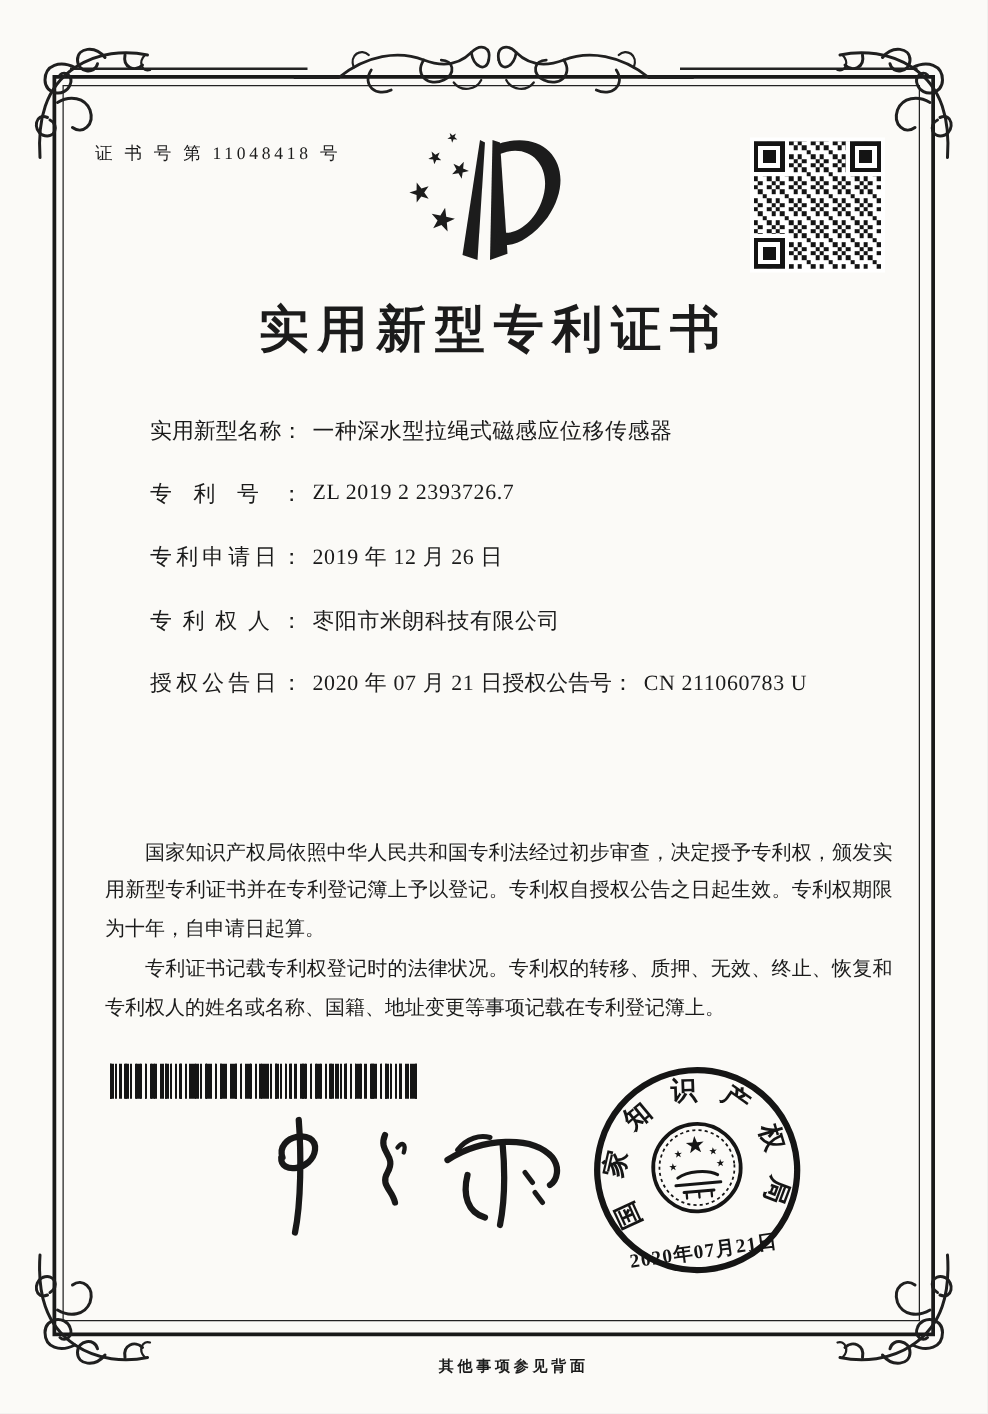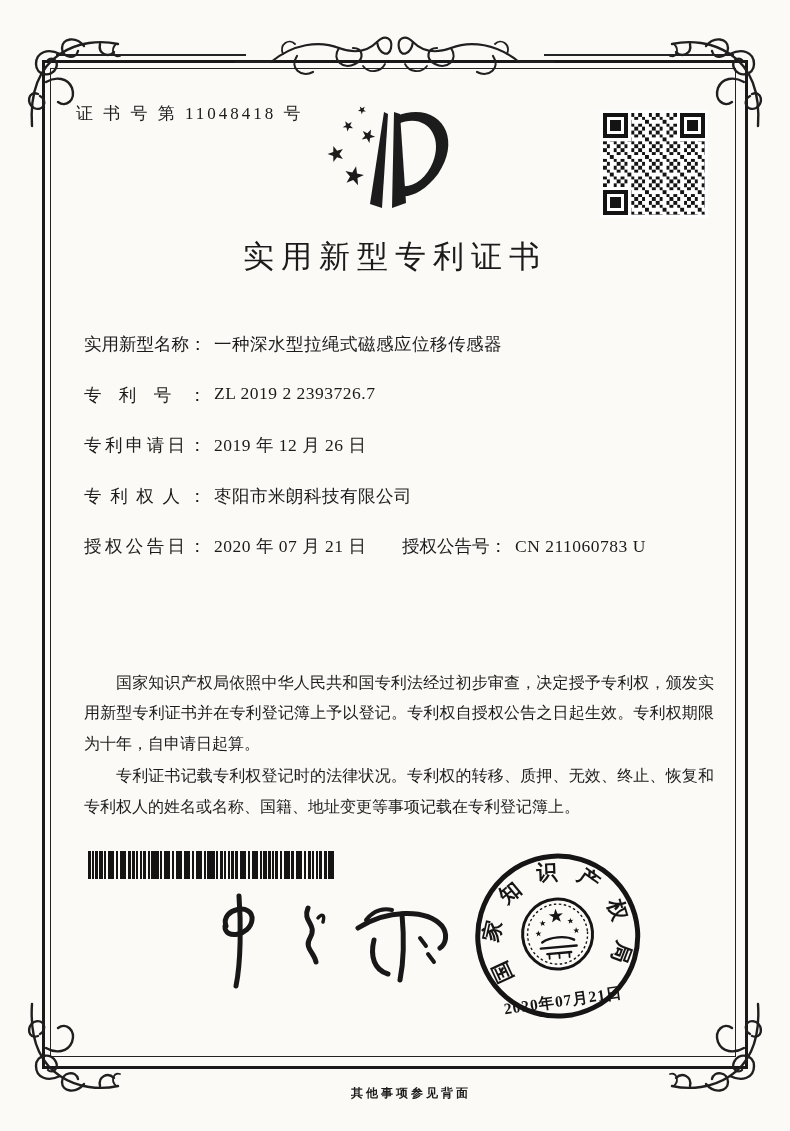--- a/index.html
+++ b/index.html
@@ -14,29 +14,29 @@
   .orn-line{position:absolute;height:2px;background:#242424;top:54px;}
   .orn-line.left{left:56px;width:190px;}
   .orn-line.right{left:544px;width:190px;}
   .corner{position:absolute;width:96px;height:96px;}
   .corner.tl{left:26px;top:36px;}
   .corner.tr{left:668px;top:36px;transform:scaleX(-1);}
   .corner.bl{left:26px;top:998px;transform:scaleY(-1);}
   .corner.br{left:668px;top:998px;transform:scale(-1,-1);}
   .top-scroll{position:absolute;left:235px;top:22px;width:320px;height:64px;}
   
-  .cert-no{position:absolute;left:76px;top:102px;font-size:17px;letter-spacing:3px;}
+  .cert-no{position:absolute;left:76px;top:114px;font-size:14px;letter-spacing:3px;}
   .logo{position:absolute;left:306px;top:90px;width:172px;height:142px;}
   .qr{position:absolute;left:600px;top:110px;width:108px;height:108px;background:#fff;padding:3px;box-sizing:border-box;}
   .title{position:absolute;left:0;right:0;top:236px;text-align:center;
-         font-size:31px;font-weight:400;letter-spacing:7px;}
+         font-size:40px;font-weight:700;letter-spacing:7px;}
   
   .fields{position:absolute;left:84px;top:332px;width:636px;font-size:17.5px;}
   .frow{margin-bottom:26.5px;white-space:nowrap;}
-  .flabel{display:inline-block;width:122px;text-align:justify;text-align-last:justify;vertical-align:top;}
+  .flabel{display:inline-block;width:122px;text-align:justify;text-align-last:justify;vertical-align:top;margin-left:36px;}
   .fval{display:inline-block;margin-left:8px;letter-spacing:0.5px;text-align:right;}
   .frow.double{display:flex;}
   .frow.double .pair1{width:318px;}
   
   .bodytext{position:absolute;left:84px;top:668px;width:630px;font-size:16px;line-height:1.9;text-align:justify;}
   .bodytext p{margin:0 0 2px 0;text-indent:2em;}
   
   .barcode{position:absolute;left:88px;top:851px;width:248px;height:28px;
     background:
       repeating-linear-gradient(90deg,#141414 0 2px,rgba(0,0,0,0) 2px 4px),

